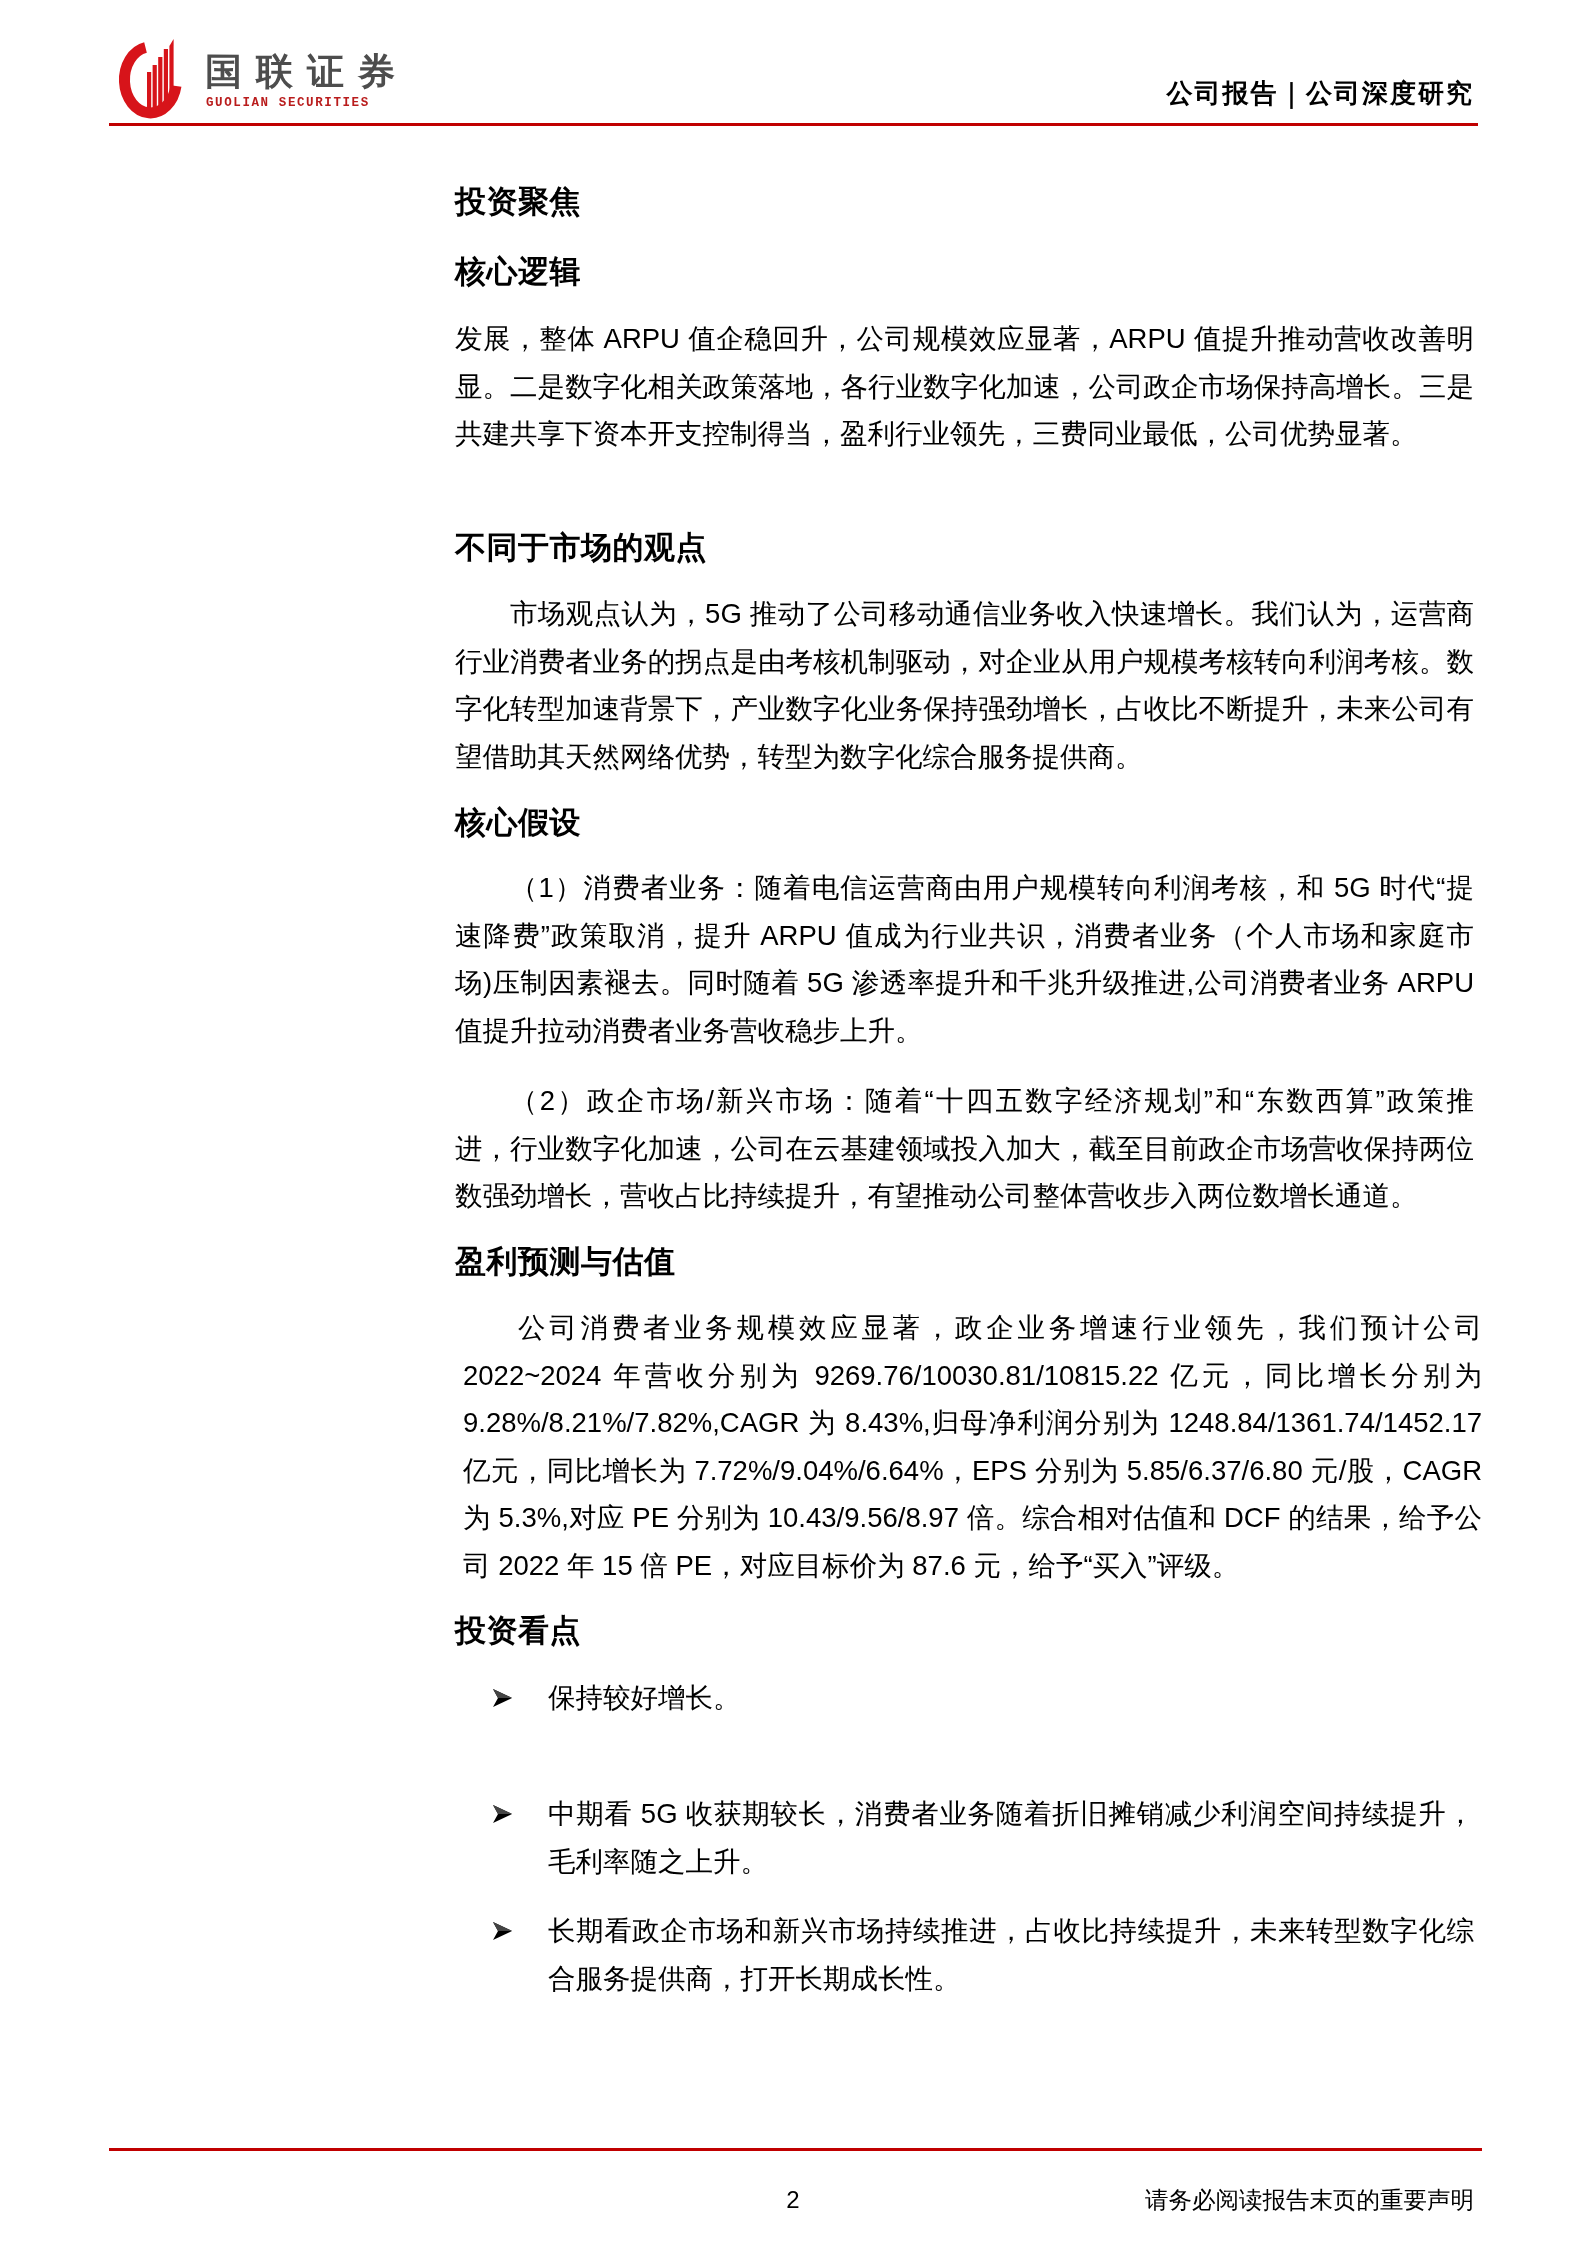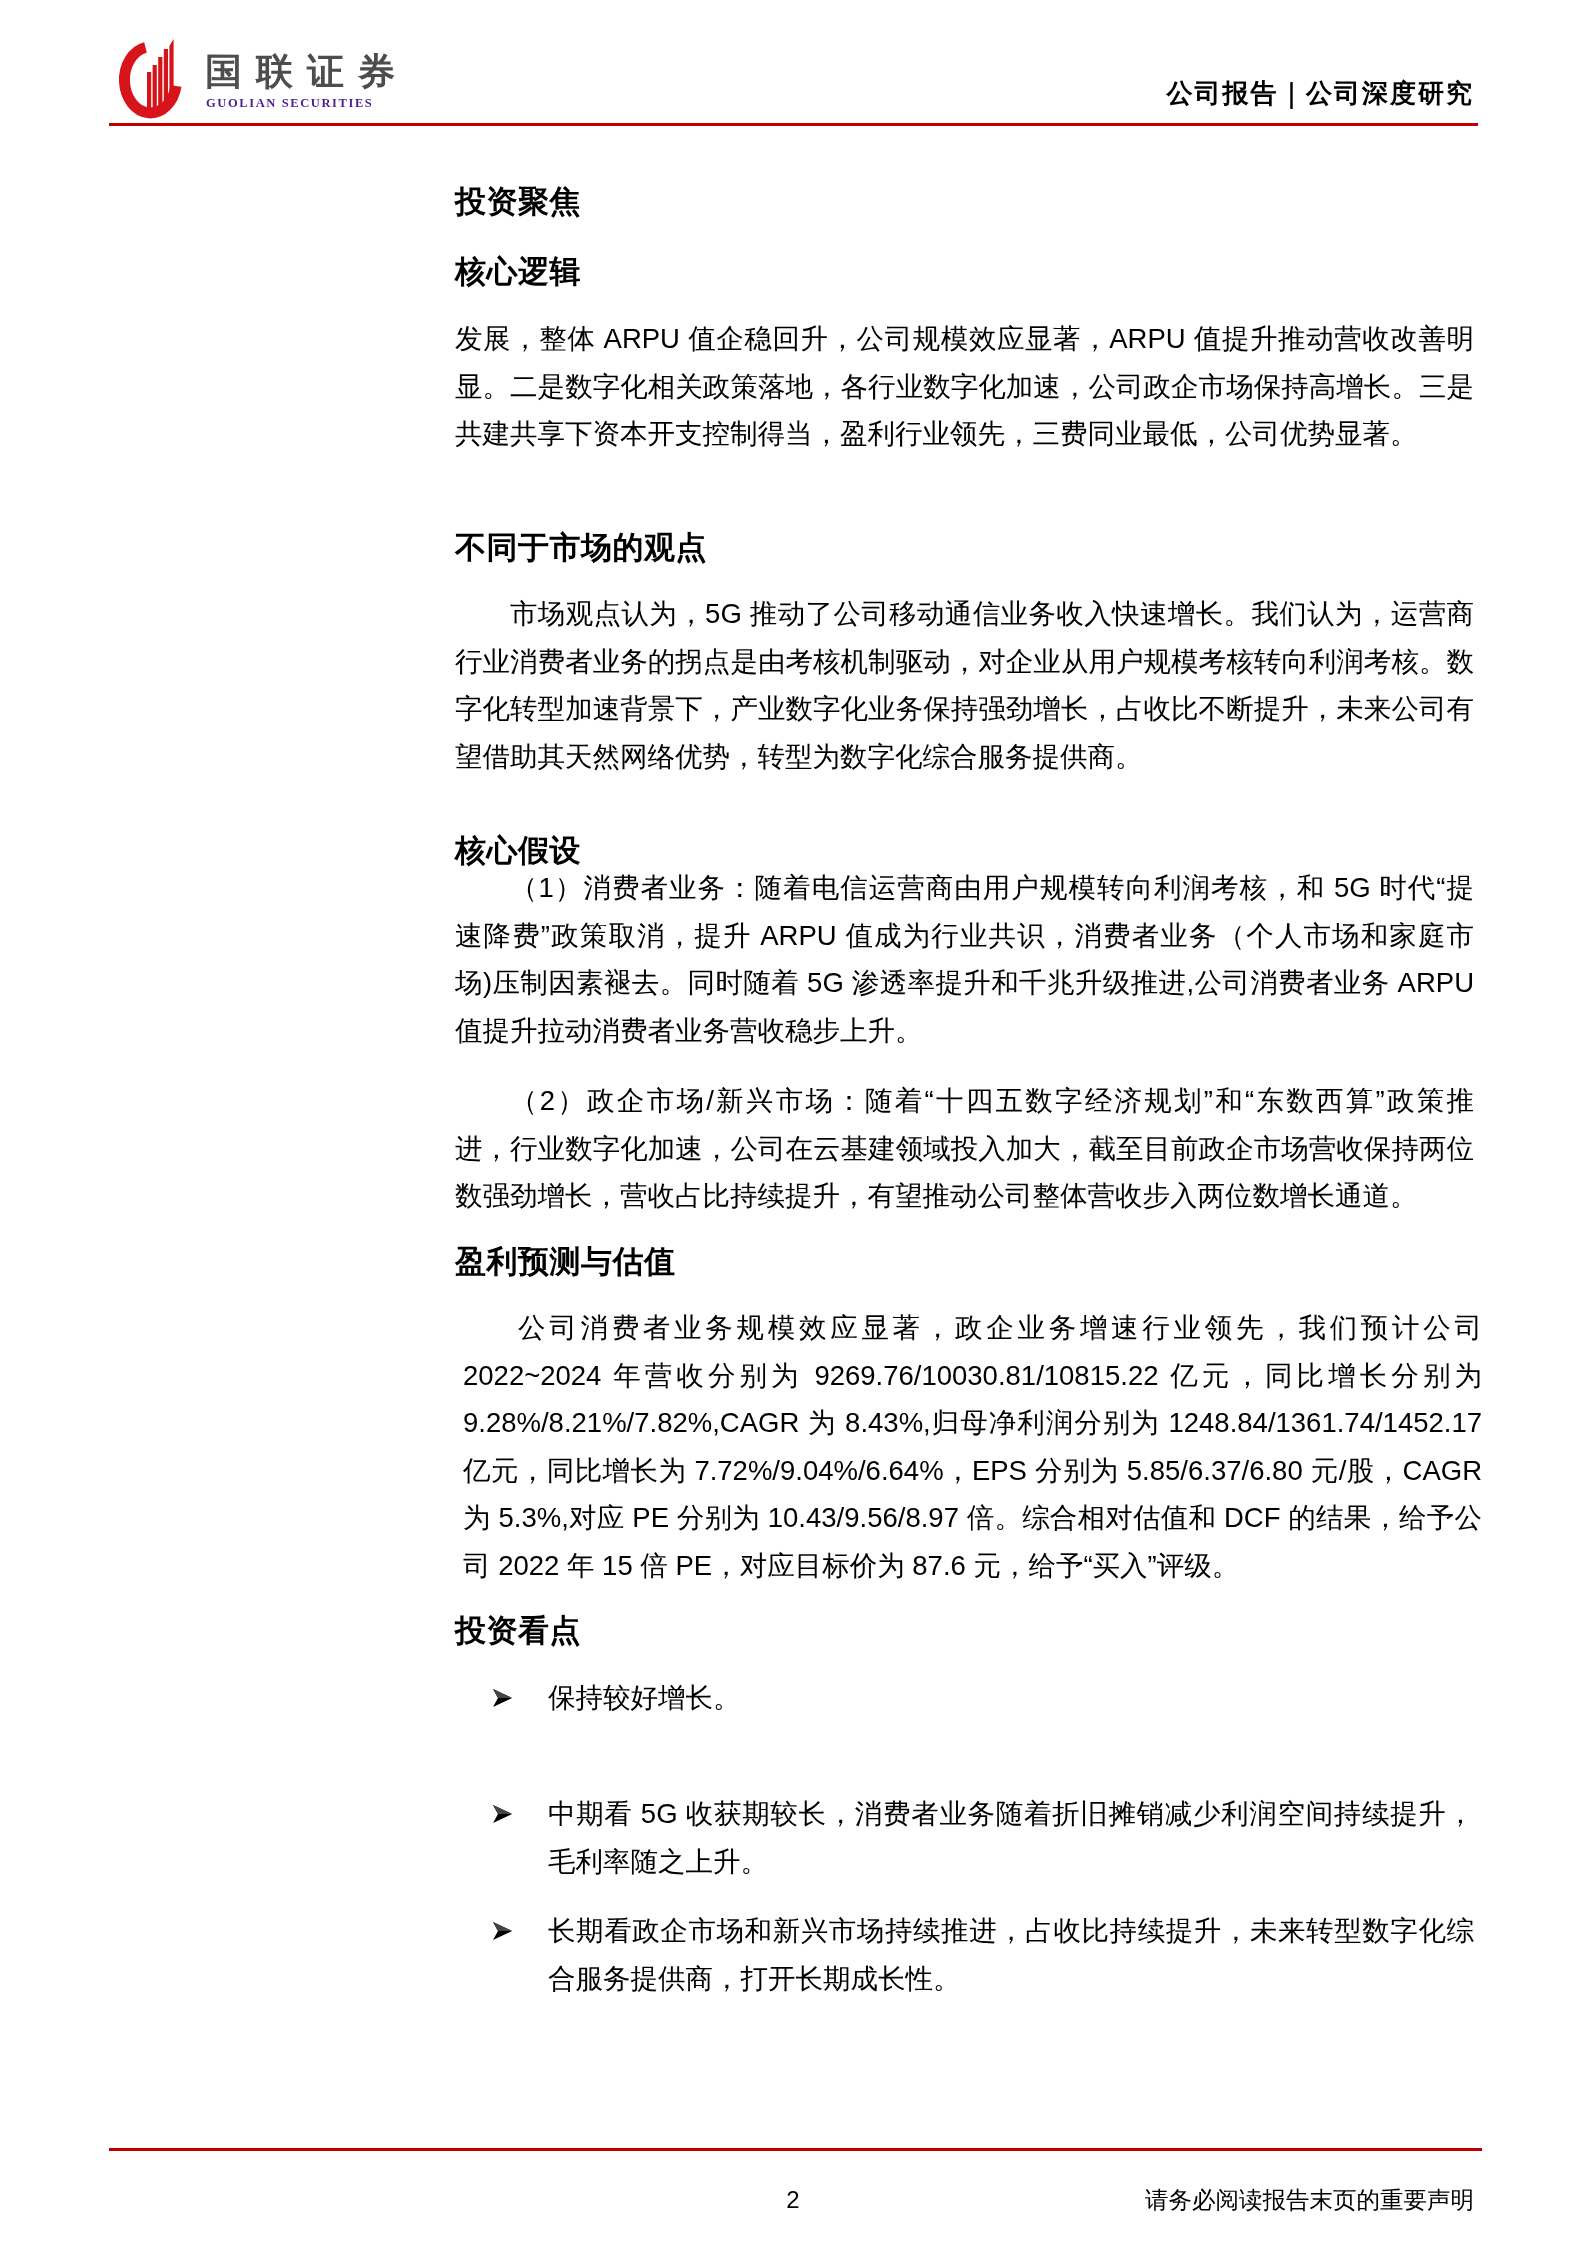--- a/index.html
+++ b/index.html
@@ -16,23 +16,23 @@
     
     .logo-icon { position: absolute; left: 118px; top: 36px; width: 68px; height: 84px; }
     .logo-cn {
       position: absolute; left: 205px; top: 50px; width: 190px;
       font-size: 37px; line-height: 44px; font-weight: bold; color: #4d4d4d;
       text-align: justify; text-align-last: justify; white-space: nowrap;
       font-family: Liberation Sans, sans-serif;
     }
     .logo-en {
       position: absolute; left: 206px; top: 95px; width: 188px;
-      font-size: 12.5px; line-height: 16px; font-weight: bold; color: #4c1d95;
+      font-size: 12.5px; line-height: 16px; font-weight: bold; color: #b91c1c;
       letter-spacing: 1.6px; white-space: nowrap;
-      font-family: Liberation Serif, serif;
+      font-family: Liberation Mono, monospace;
     }
     .report-type {
       position: absolute; right: 113px; top: 76px;
       font-size: 26px; line-height: 34px; font-weight: bold; letter-spacing: 2px;
       white-space: nowrap;
       font-family: "DejaVu Serif", "Liberation Serif", serif;
     }
     .rule { position: absolute; left: 109px; height: 3px; }
 
     
@@ -101,21 +101,21 @@
     </div>
 
     <div class="h" style="top:524px;">不同于市场的观点</div>
     <div class="para" style="top:590px;">
       <div class="ln j ind">市场观点认为，5G 推动了公司移动通信业务收入快速增长。我们认为，运营商</div>
       <div class="ln j">行业消费者业务的拐点是由考核机制驱动，对企业从用户规模考核转向利润考核。数</div>
       <div class="ln j">字化转型加速背景下，产业数字化业务保持强劲增长，占收比不断提升，未来公司有</div>
       <div class="ln">望借助其天然网络优势，转型为数字化综合服务提供商。</div>
     </div>
 
-    <div class="h" style="top:799px;margin-top:28px;">核心假设</div>
+    <div class="h" style="top:799px;">核心假设</div>
     <div class="para" style="top:864px;">
       <div class="ln j ind">（1）消费者业务：随着电信运营商由用户规模转向利润考核，和 5G 时代“提</div>
       <div class="ln j">速降费”政策取消，提升 ARPU 值成为行业共识，消费者业务（个人市场和家庭市</div>
       <div class="ln j">场)压制因素褪去。同时随着 5G 渗透率提升和千兆升级推进,公司消费者业务 ARPU</div>
       <div class="ln">值提升拉动消费者业务营收稳步上升。</div>
     </div>
     <div class="para" style="top:1077px;">
       <div class="ln j ind">（2）政企市场/新兴市场：随着“十四五数字经济规划”和“东数西算”政策推</div>
       <div class="ln j">进，行业数字化加速，公司在云基建领域投入加大，截至目前政企市场营收保持两位</div>
       <div class="ln">数强劲增长，营收占比持续提升，有望推动公司整体营收步入两位数增长通道。</div>

